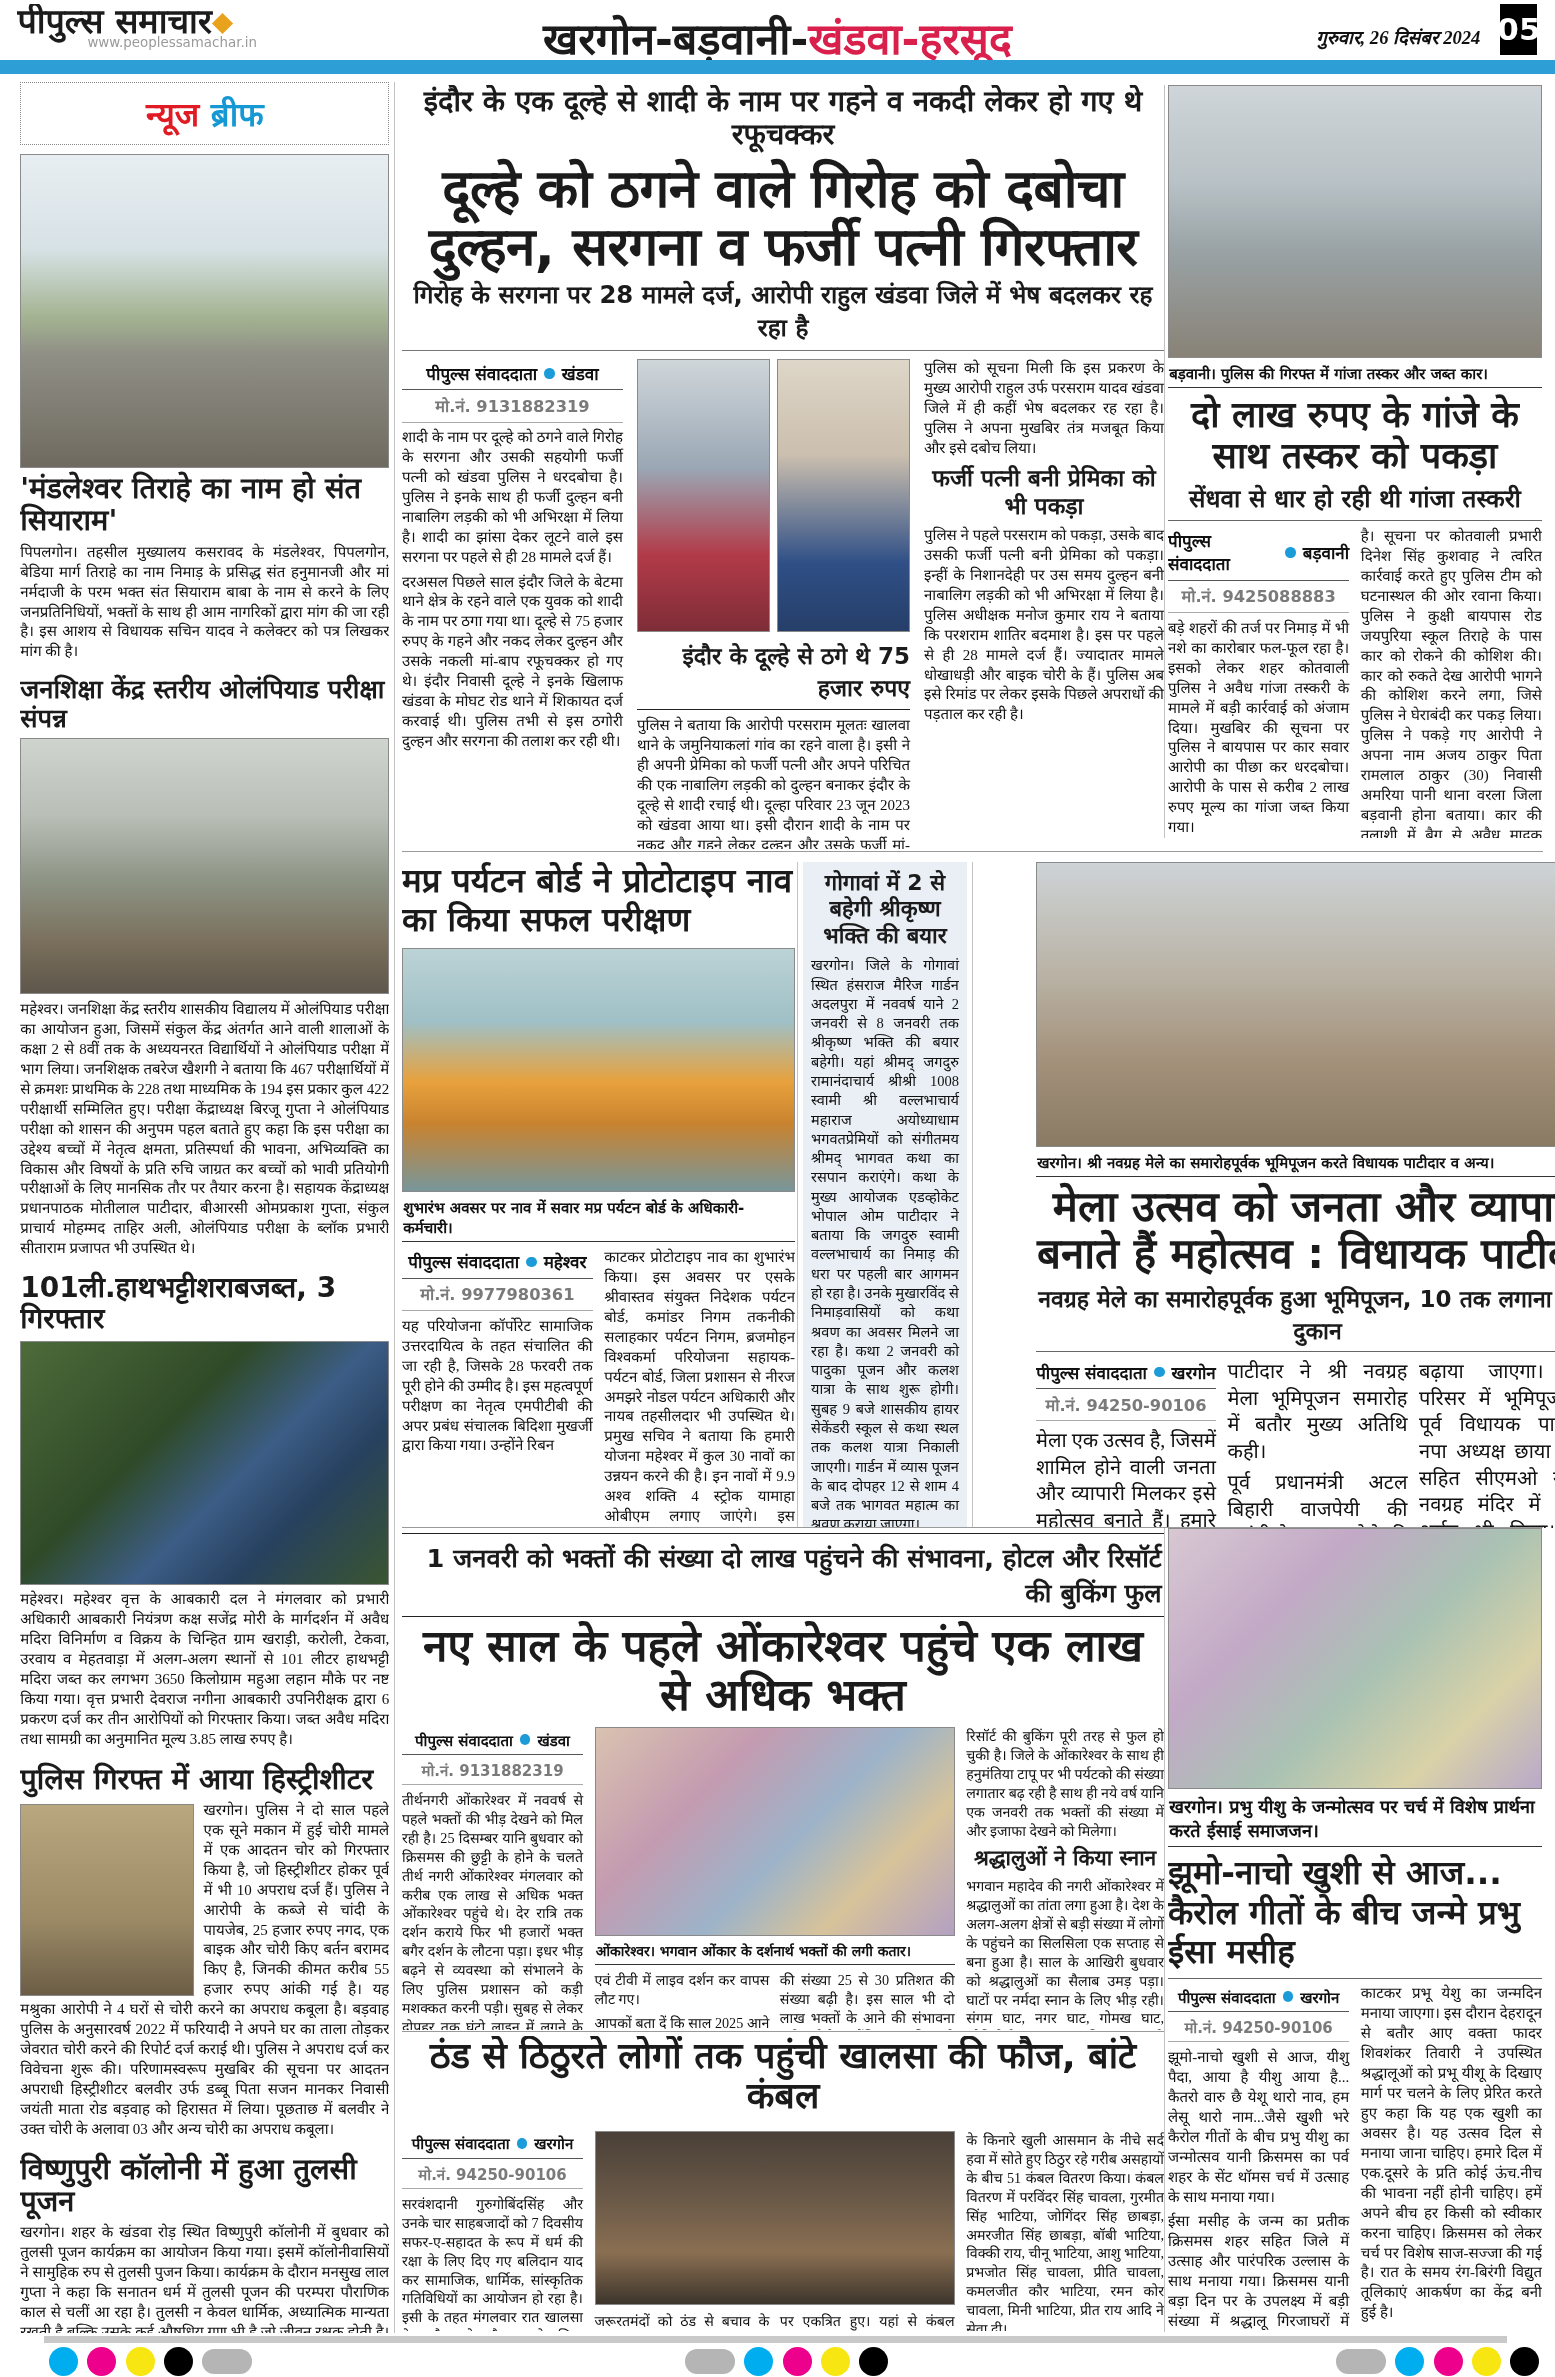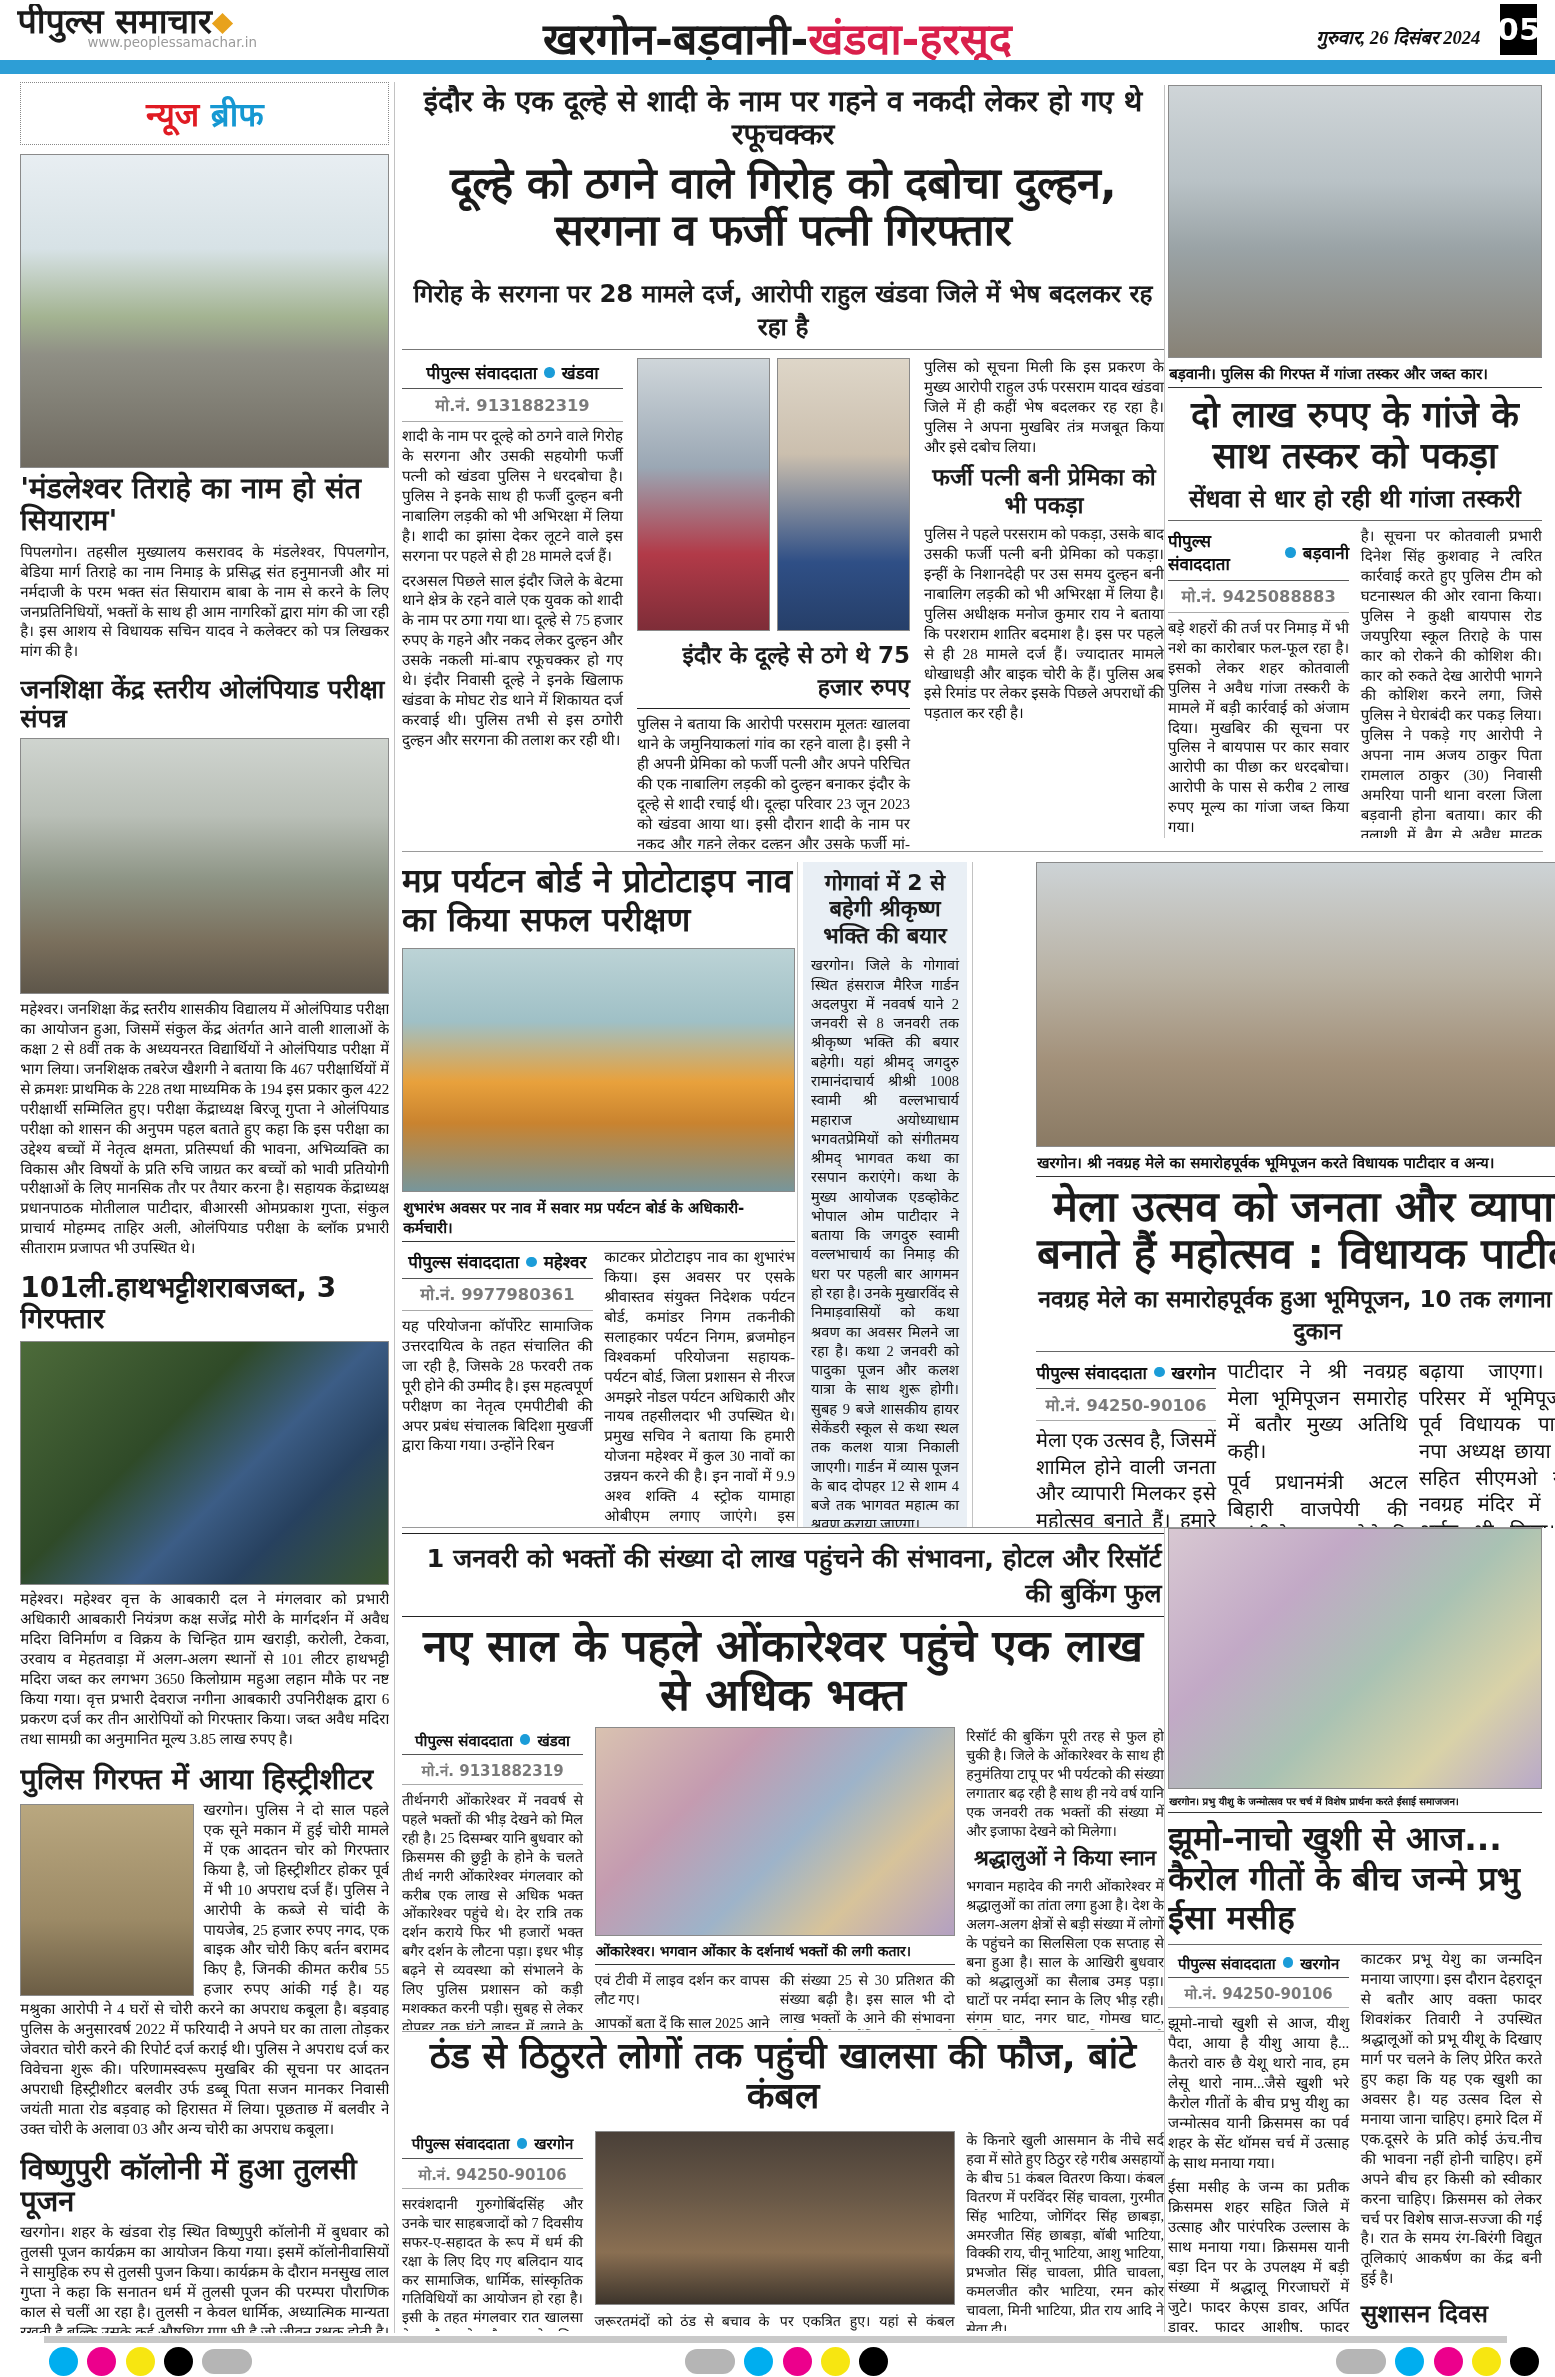--- a/index.html
+++ b/index.html
@@ -52,21 +52,21 @@
   .ph-mug{height:273px;background:linear-gradient(180deg,#ded6c8 0%,#cbbfae 35%,#2f4f86 75%,#263f69 100%);}
   .ph-car{height:273px;background:linear-gradient(180deg,#cfd5d8 0%,#b9c2c6 35%,#9aa3a6 60%,#888276 100%);}
   .ph-boat{height:244px;background:linear-gradient(180deg,#bcd3d6 0%,#9fc0c6 30%,#e8a13c 55%,#c9832f 72%,#77969b 100%);}
   .ph-mela{height:285px;background:linear-gradient(180deg,#cdd3d6 0%,#b9b2a4 40%,#a3917a 70%,#8a7a64 100%);}
   .ph-omkar{height:209px;background:linear-gradient(135deg,#d9c2b0 0%,#c49bb0 30%,#9db3c9 55%,#d7c39a 76%,#b3a0c2 100%);}
   .ph-khalsa{height:174px;background:linear-gradient(180deg,#4a4038 0%,#6b5a48 40%,#8a6f52 70%,#3d352c 100%);}
   .ph-church{height:261px;background:linear-gradient(135deg,#d8c8d2 0%,#c2a9c6 30%,#a9c2b3 55%,#d9d2a8 78%,#b9a9c9 100%);}
   
   #groom{left:402px;top:85px;width:762px;height:764px;}
   .kicker{font-size:29px;text-align:center;line-height:1.15;margin-bottom:8.1px;}
-  .groom-hl{font-size:43px;text-align:center;line-height:1.1;letter-spacing:-0.6px;margin-bottom:22px;}
+  .groom-hl{font-size:53px;text-align:center;line-height:1.1;letter-spacing:-0.6px;margin-bottom:1px;}
   .subhead{font-size:24.4px;text-align:center;border-bottom:1.2px solid #777;padding-bottom:7px;margin-bottom:8.1px;}
   .photo-pair{display:flex;gap:7px;margin-bottom:3.5px;}
   .photo-pair .photo{flex:1;}
   .cap-head{font-size:23px;text-align:right;padding:3.5px 0 5.8px 0;border-bottom:1.2px solid #222;margin-bottom:5.8px;}
   .sub2{font-size:23px;text-align:center;line-height:1.2;margin:5.8px 0;}
   
   #ganja{left:1168px;top:85px;width:374px;height:753px;}
   .ganja-hl{font-size:36px;text-align:center;line-height:1.15;margin:4.6px 0;}
   .ganja-sub{font-size:24.4px;text-align:center;border-bottom:1.2px solid #666;padding-bottom:5.8px;margin-bottom:5.8px;}
   
@@ -344,21 +344,21 @@
       <div class="col">
         <div class="body-text">के किनारे खुली आसमान के नीचे सर्द हवा में सोते हुए ठिठुर रहे गरीब असहायों के बीच 51 कंबल वितरण किया। कंबल वितरण में परविंदर सिंह चावला, गुरमीत सिंह भाटिया, जोगिंदर सिंह छाबड़ा, अमरजीत सिंह छाबड़ा, बॉबी भाटिया, विक्की राय, चीनू भाटिया, आशु भाटिया, प्रभजोत सिंह चावला, प्रीति चावला, कमलजीत कौर भाटिया, रमन कोर चावला, मिनी भाटिया, प्रीत राय आदि ने सेवा दी।</div>
       </div>
     </div>
   </div>
 
   <div class="vrule" style="left:1164px;top:1528px;height:804px;"></div>
 
   <div id="xmas" class="sec">
     <div class="photo ph-church"></div>
-    <div class="caption" style="font-size:10px;">खरगोन। प्रभु यीशु के जन्मोत्सव पर चर्च में विशेष प्रार्थना करते ईसाई समाजजन।</div>
+    <div class="caption" style="font-size:18px;">खरगोन। प्रभु यीशु के जन्मोत्सव पर चर्च में विशेष प्रार्थना करते ईसाई समाजजन।</div>
     <div class="xmas-hl hl">झूमो-नाचो खुशी से आज... कैरोल गीतों के बीच जन्मे प्रभु ईसा मसीह</div>
     <div class="cols" style="gap:11.6px;">
       <div class="col">
         <div class="byline" style="font-size:15px;">
           <span>पीपुल्स संवाददाता</span>
           <span class="dot"></span>
           <span>खरगोन</span>
         </div>
         <div class="phone" style="font-size:15px;">मो.नं. 94250-90106</div>
         <div class="body-text">

